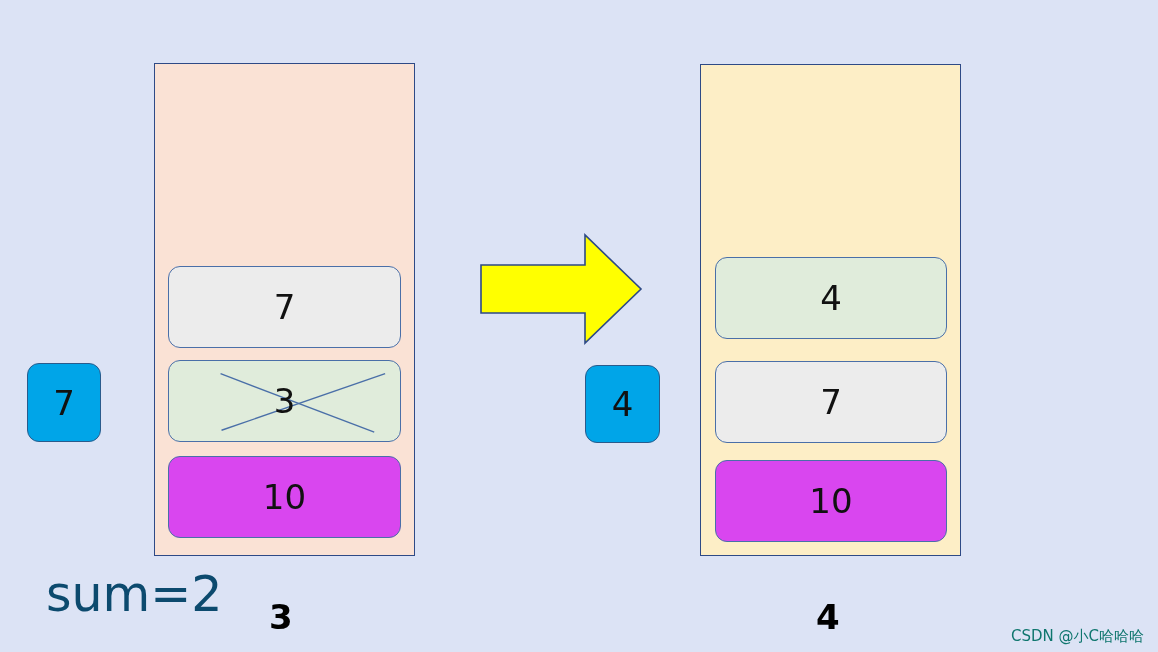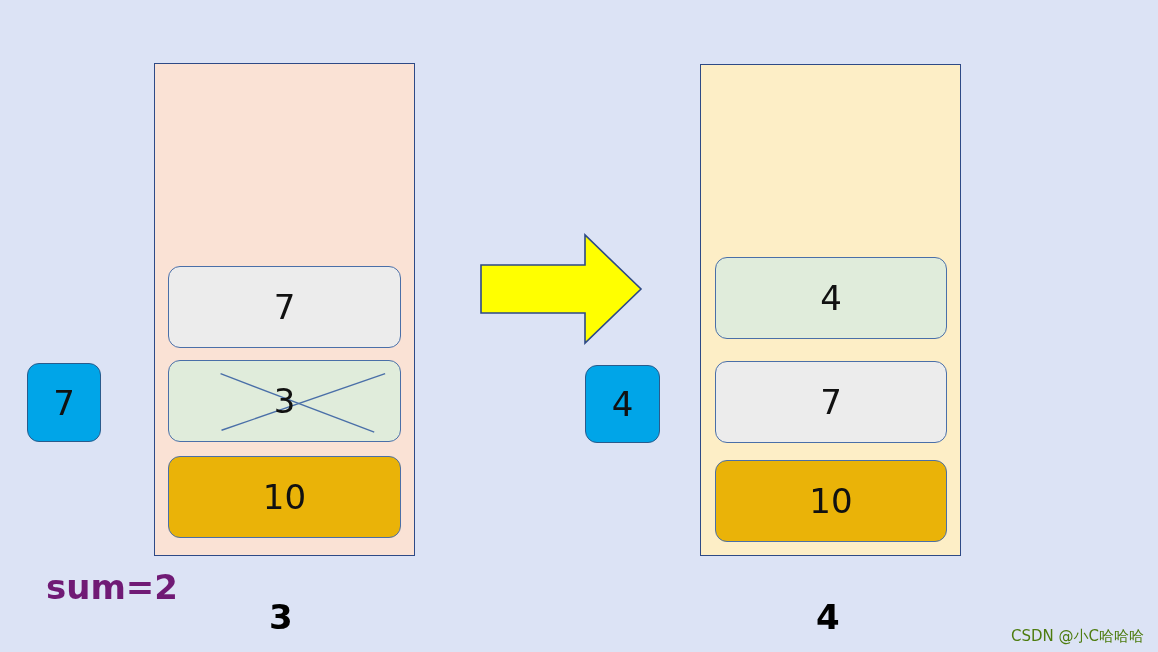--- a/index.html
+++ b/index.html
@@ -51,21 +51,21 @@
     display: flex;
     align-items: center;
     justify-content: center;
     font-family: "DejaVu Sans", sans-serif;
     font-size: 34px;
     color: #111111;
     line-height: 1;
   }
   .cell-grey  { background: #ececec; }
   .cell-green { background: #e0ecdb; }
-  .cell-blue  { background: #eab308; }
+  .cell-blue  { background: #d946ef; }
 
   
   #cell-l-0 { left: 13px;  top: 202px; width: 233px; height: 82px; }
   #cell-l-1 { left: 13px;  top: 296px; width: 233px; height: 82px; }
   #cell-l-2 { left: 13px;  top: 392px; width: 233px; height: 82px; }
 
   
   #cell-r-0 { left: 14px;  top: 192px; width: 232px; height: 82px; }
   #cell-r-1 { left: 14px;  top: 296px; width: 232px; height: 82px; }
   #cell-r-2 { left: 14px;  top: 395px; width: 232px; height: 82px; }
@@ -107,48 +107,48 @@
     position: absolute;
     left: 479px;
     top: 233px;
     width: 164px;
     height: 112px;
   }
 
   
   .sum-label {
     position: absolute;
-    color: #701a75;
+    color: #0c4a6e;
+    font-family: "DejaVu Sans", sans-serif;
+    font-weight: normal;
+    font-size: 49px;
+    line-height: 1;
+    white-space: nowrap;
+  }
+  #sum-left  { left: 46px;  top: 570px; }
+  #sum-right { left: 591px; top: 570px; }
+
+  .count-label {
+    position: absolute;
+    color: #000000;
     font-family: "DejaVu Sans", sans-serif;
     font-weight: bold;
     font-size: 34px;
     line-height: 1;
     white-space: nowrap;
   }
-  #sum-left  { left: 46px;  top: 570px; }
-  #sum-right { left: 591px; top: 570px; }
-
-  .count-label {
-    position: absolute;
-    color: #000000;
-    font-family: "DejaVu Sans", sans-serif;
-    font-weight: bold;
-    font-size: 34px;
-    line-height: 1;
-    white-space: nowrap;
-  }
   #count-left  { left: 269px; top: 600px; }
   #count-right { left: 816px; top: 600px; }
 
   
   #watermark {
     position: absolute;
     right: 14px;
     bottom: 8px;
-    color: #4d7c0f;
+    color: #0f766e;
     font-family: "DejaVu Sans", sans-serif;
     font-size: 15px;
     line-height: 1;
     white-space: nowrap;
   }
 </style>
 </head>
 <body>
 
 <div id="canvas">

